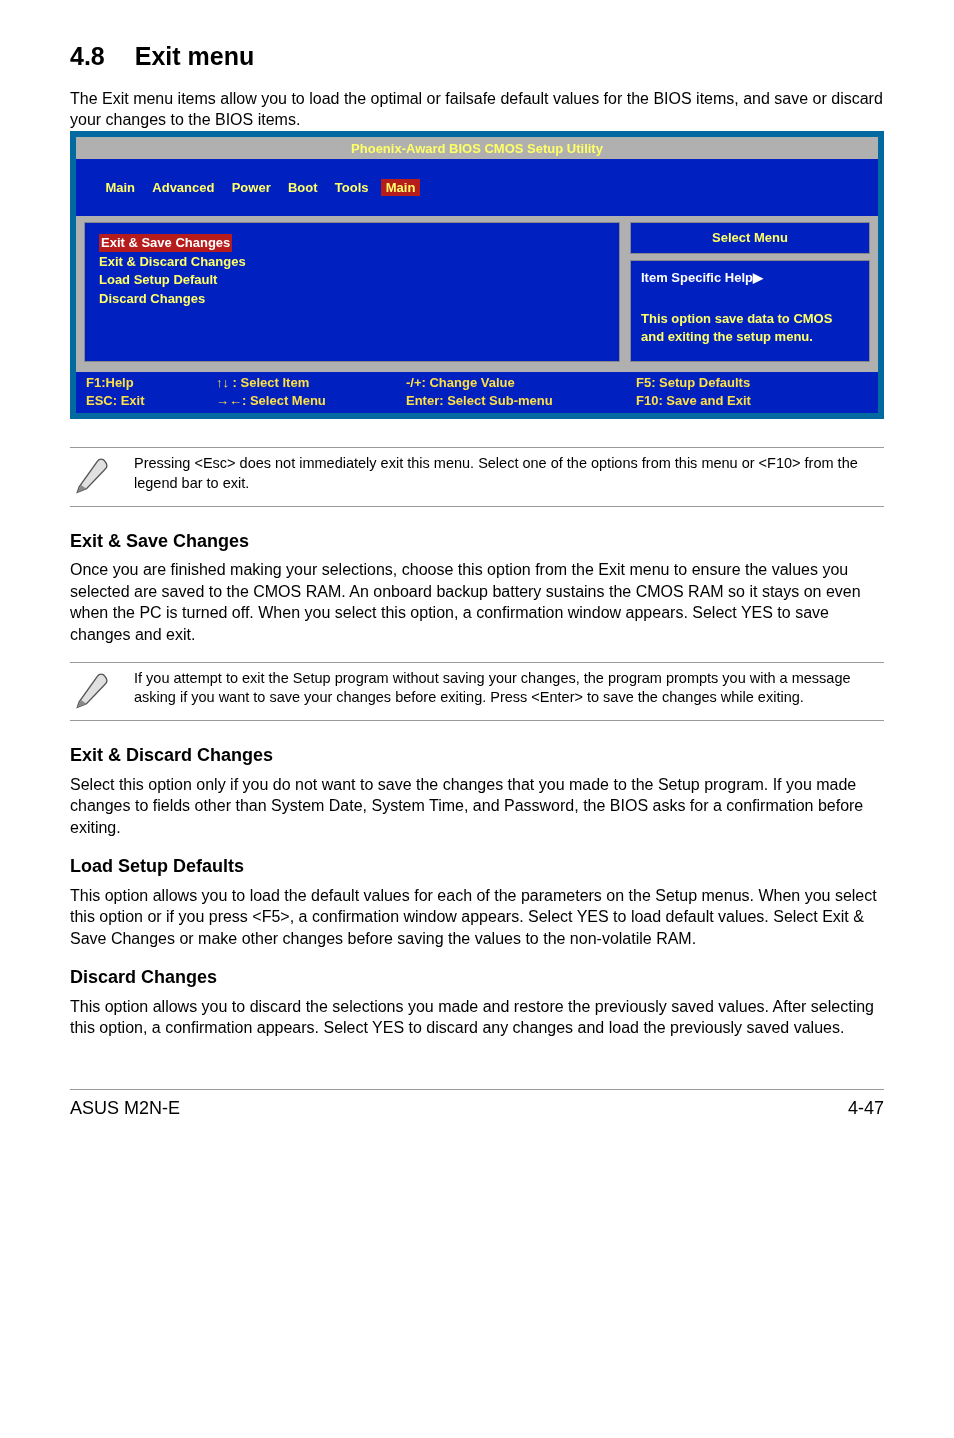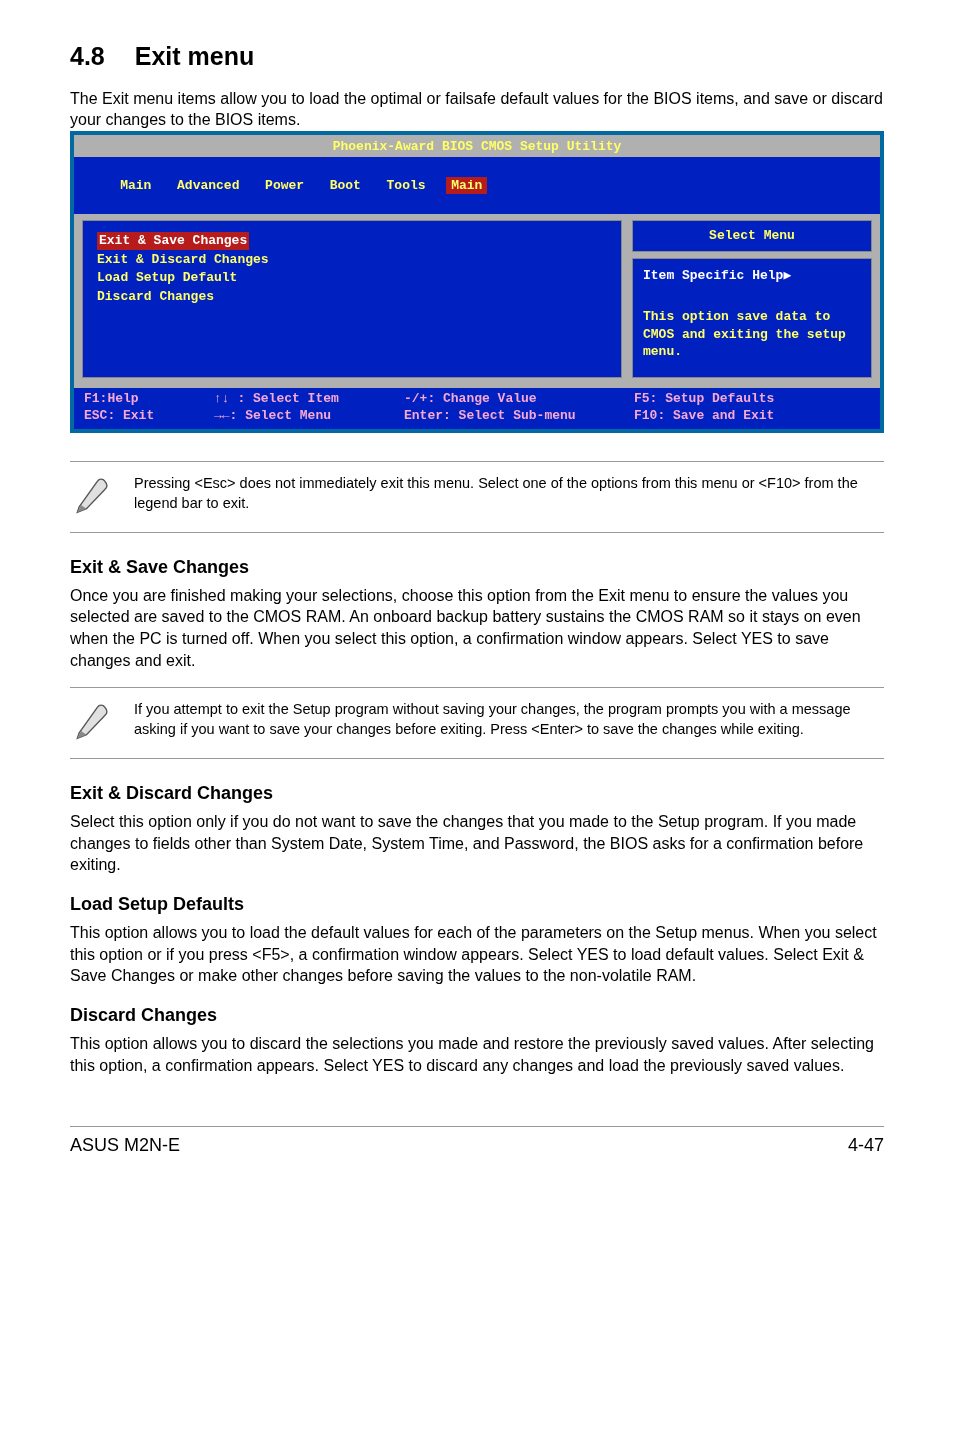--- a/index.html
+++ b/index.html
@@ -14,25 +14,25 @@
   }
   h1 {
     font-size: 25px;
     font-weight: bold;
     margin-bottom: 14px;
   }
   h1 .sec-num { margin-right: 30px; }
   .intro { }
   
   .bios {
-    font-family: Liberation Mono, monospace;
+    font-family: Liberation Sans, sans-serif;
     font-size: 13px;
     font-weight: bold;
     background: #b0b0b0;
-    border: 4px solid #0369a1;
+    border: 6px solid #0369a1;
     margin-bottom: 28px;
   }
   .bios-top {
     color: #ffff66;
     text-align: center;
     padding: 3px 0 2px 0;
     background: #b0b0b0;
   }
   .bios-tabs {
     background: #0020c0;
@@ -80,31 +80,31 @@
   .help-box {
     border: 1px solid #888;
     background: #0020c0;
     color: #ffff66;
     padding: 8px 10px 16px 10px;
     flex: 1;
   }
   .help-box .ihelp { color: #fff; margin-bottom: 24px; }
   .bios-foot {
     background: #0020c0;
-    color: #f9a8d4;
+    color: #fde047;
     padding: 2px 10px 4px 10px;
     white-space: pre;
   }
   .bios-foot .col { display: inline-block; }
   
   .note {
     display: flex;
     gap: 20px;
     align-items: flex-start;
-    padding: 10px 0;
+    padding: 4px 0;
     border-top: 1px solid #999;
     border-bottom: 1px solid #999;
     margin: 10px 0 22px 0;
     font-size: 14.5px;
   }
   .note-icon { flex: 0 0 44px; }
   .note-icon svg { width: 44px; height: 44px; }
   .note-body { flex: 1; padding-top: 2px; }
   h2 {
     font-size: 18px;

